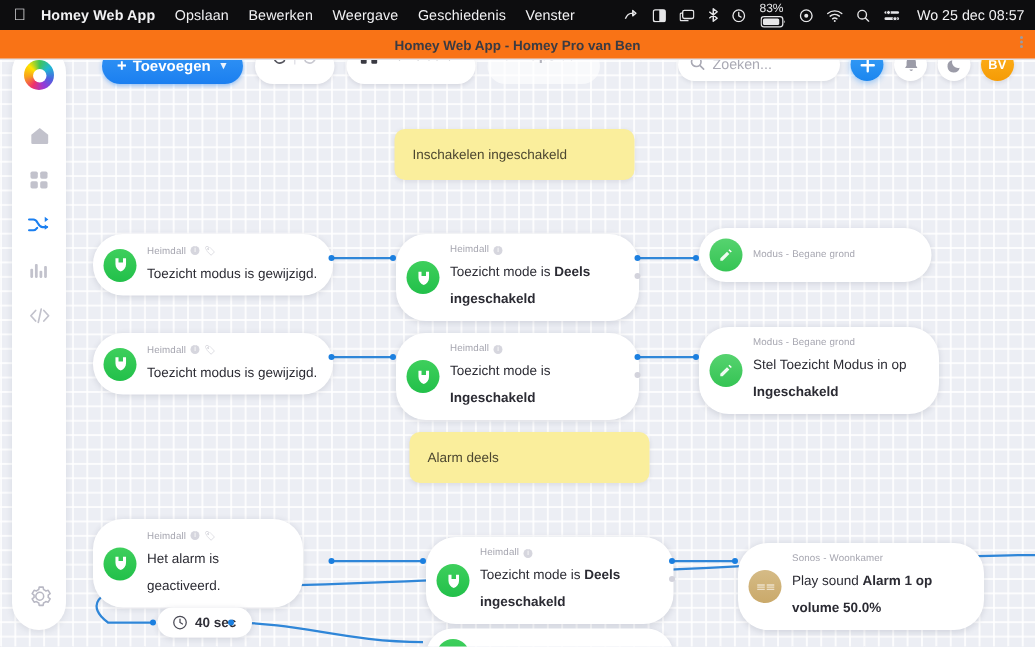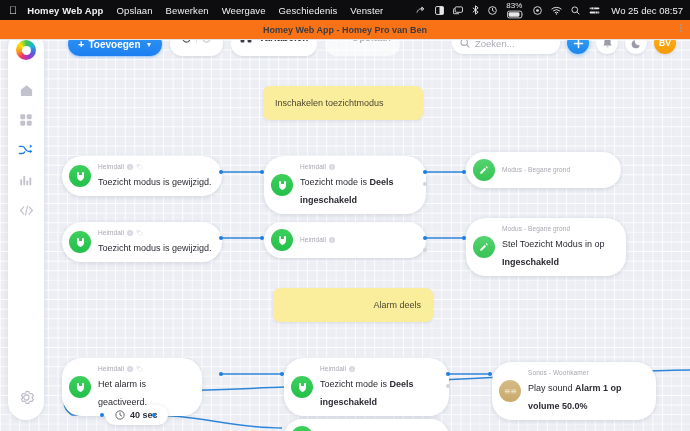--- a/index.html
+++ b/index.html
@@ -261,23 +261,23 @@
       <path d="M425 198 L464 198"></path>
       <path d="M221 334 L282 334"></path>
       <path d="M448 334 L490 334"></path>
 
       <path d="M690 330 C 600 330, 260 352, 95 352 C 62 352, 58 365, 72 375 L 102 375"></path>
       <path d="M152 375 C 200 375, 230 388, 282 388"></path>
     </g>
   </svg>
 
   <div class="note" style="left:263px; top:46px; width:160px; height:34px;">
-    <span>Inschakelen toezichtmodus</span>
-  </div>
-  <div class="note" style="left:273px; top:248px; width:160px; height:34px;justify-content:flex-end;">
+    <span>Inschakelen ingeschakeld</span>
+  </div>
+  <div class="note" style="left:273px; top:248px; width:160px; height:34px;">
     <span>Alarm deels</span>
   </div>
 
   <div class="node" style="left:62px; top:116px; width:160px;">
     <span class="ic heimdall">
       <svg width="13" height="13" viewBox="0 0 14 14">
           <path d="M3.2 2.3v4.4c0 2.6 1.6 4.4 3.8 5.2 2.2-.8 3.8-2.6 3.8-5.2V2.3H8.6v3.1H5.4V2.3z" fill="#fff"></path>
         </svg>
     </span>
     <span class="txt">
@@ -346,20 +346,21 @@
     <span class="ic heimdall">
       <svg width="13" height="13" viewBox="0 0 14 14">
           <path d="M3.2 2.3v4.4c0 2.6 1.6 4.4 3.8 5.2 2.2-.8 3.8-2.6 3.8-5.2V2.3H8.6v3.1H5.4V2.3z" fill="#fff"></path>
         </svg>
     </span>
     <span class="txt">
       <span class="meta">
         <span>Heimdall</span>
         <span class="badge">i</span>
       </span>
+      <span class="title"><span>Toezicht mode is </span><b>Ingeschakeld</b></span>
     </span>
   </div>
   <span class="port" style="left:423px; top:196px;"></span>
   <span class="port grey" style="left:423px; top:208px;"></span>
   <span class="port" style="left:462px; top:196px;"></span>
 
   <div class="node" style="left:466px; top:178px; width:160px;">
     <span class="ic modus">
       <svg width="12" height="12" viewBox="0 0 14 14">
           <path d="M2.6 9.6l5.2-5.2 1.8 1.8-5.2 5.2H2.6z" fill="#fff" opacity=".92"></path>
@@ -367,21 +368,21 @@
         </svg>
     </span>
     <span class="txt">
       <span class="meta">
         <span>Modus - Begane grond</span>
       </span>
       <span class="title"><span>Stel Toezicht Modus in op </span><b>Ingeschakeld</b></span>
     </span>
   </div>
 
-  <div class="node" style="left:62px; top:318px; width:140px;">
+  <div class="node" style="left:62px; top:306px; width:140px;">
     <span class="ic heimdall">
       <svg width="13" height="13" viewBox="0 0 14 14">
           <path d="M3.2 2.3v4.4c0 2.6 1.6 4.4 3.8 5.2 2.2-.8 3.8-2.6 3.8-5.2V2.3H8.6v3.1H5.4V2.3z" fill="#fff"></path>
         </svg>
     </span>
     <span class="txt">
       <span class="meta">
         <span>Heimdall</span>
         <span class="badge">i</span>
         <span class="tag">🏷</span>

